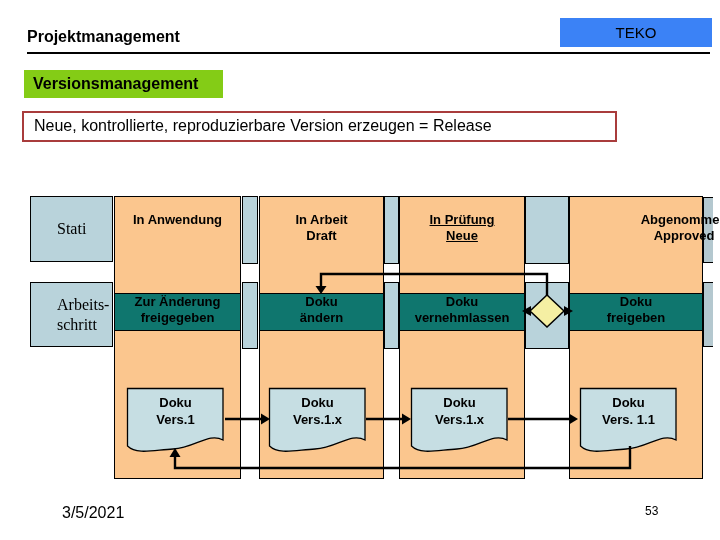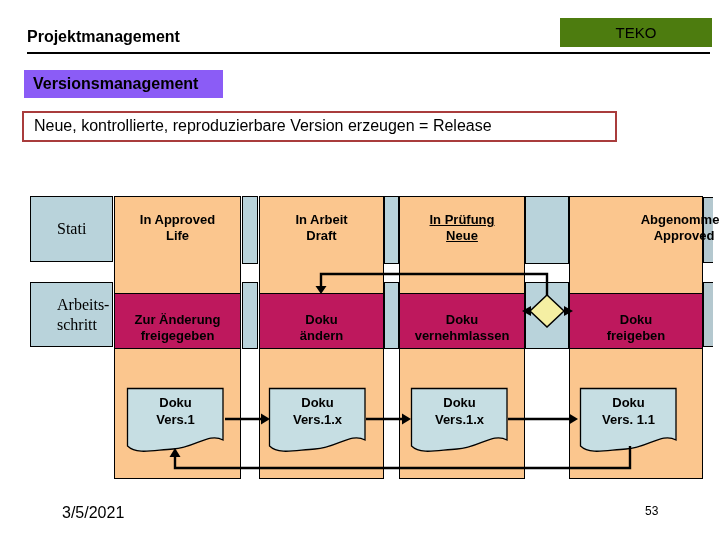--- a/index.html
+++ b/index.html
@@ -2,24 +2,24 @@
 <html><head>
 <meta charset="utf-8">
 <style>
   html,body{margin:0;padding:0;background:#fff;}
   .page{position:relative;width:720px;height:540px;background:#ffffff;
         font-family:"Liberation Sans",sans-serif;color:#000;overflow:hidden;}
   .abs{position:absolute;}
 
   
   .page-title{left:27px;top:28px;font-size:16px;font-weight:bold;}
-  .teko-box{left:560px;top:18px;width:152px;height:29px;background:#4d7c0f;
+  .teko-box{left:560px;top:18px;width:152px;height:29px;background:#3b82f6;
             text-align:center;line-height:29px;font-size:15px;}
   .header-divider{left:27px;top:52px;width:683px;height:2px;background:#000;}
-  .subtitle-highlight{left:24px;top:70px;width:199px;height:28px;background:#8b5cf6;
+  .subtitle-highlight{left:24px;top:70px;width:199px;height:28px;background:#84cc16;
             font-size:16px;font-weight:bold;line-height:28px;padding-left:9px;box-sizing:border-box;}
   .callout-box{left:22px;top:111px;width:595px;height:31px;border:2px solid #A93C3C;
             box-sizing:border-box;font-size:16px;line-height:26px;padding-left:10px;}
 
   
   .col{top:196px;height:281px;background:#FBC68E;border:1px solid #000;}
   .c1{left:114px;width:125px;} .c2{left:259px;width:123px;}
   .c3{left:399px;width:124px;} .c4{left:569px;width:132px;}
 
   .band{background:#B9D3DB;border:1px solid #000;}
@@ -38,21 +38,21 @@
             padding-left:26px;box-sizing:border-box;line-height:20px;font-family:Liberation Serif, serif;}
   .stati-box{top:196px;height:66px;}
   .arb-box{top:282px;height:65px;}
 
   .twoline{text-align:center;font-weight:bold;font-size:13px;line-height:16px;}
   .twoline span{display:block;}
   .hdr{top:212px;}
   .hd1{left:114px;width:127px;} .hd2{left:259px;width:125px;}
   .hd3{left:399px;width:126px;text-decoration:underline;} .hd4{left:569px;width:134px;padding-left:48px;}
 
-  .step{top:293px;height:36px;background:#be185d;border:1px solid #000;padding-top:18px;}
+  .step{top:293px;height:36px;background:#0f766e;border:1px solid #000;padding-top:0;}
   .g1{left:114px;width:125px;} .g2{left:259px;width:123px;}
   .g3{left:399px;width:124px;} .g4{left:569px;width:132px;}
 
   .doctext{top:394px;line-height:17px;}
   .d1{left:127px;width:97px;} .d2{left:269px;width:97px;}
   .d3{left:411px;width:97px;} .d4{left:580px;width:97px;}
 
   .connector-layer{left:0;top:0;width:720px;height:540px;pointer-events:none;}
 
   
@@ -88,22 +88,21 @@
 
   <div class="abs rowlabel stati-box">
     <span>Stati</span>
   </div>
   <div class="abs rowlabel arb-box">
     <span>Arbeits-</span>
     <span>schritt</span>
   </div>
 
   <div class="abs twoline hdr hd1">
-    <span>In Approved</span>
-      <span>Life</span>
+    <span>In Anwendung</span>
   </div>
   <div class="abs twoline hdr hd2">
     <span>In Arbeit</span>
       <span>Draft</span>
   </div>
   <div class="abs twoline hdr hd3">
     <span>In Prüfung</span>
       <span>Neue</span>
   </div>
   <div class="abs twoline hdr hd4">

